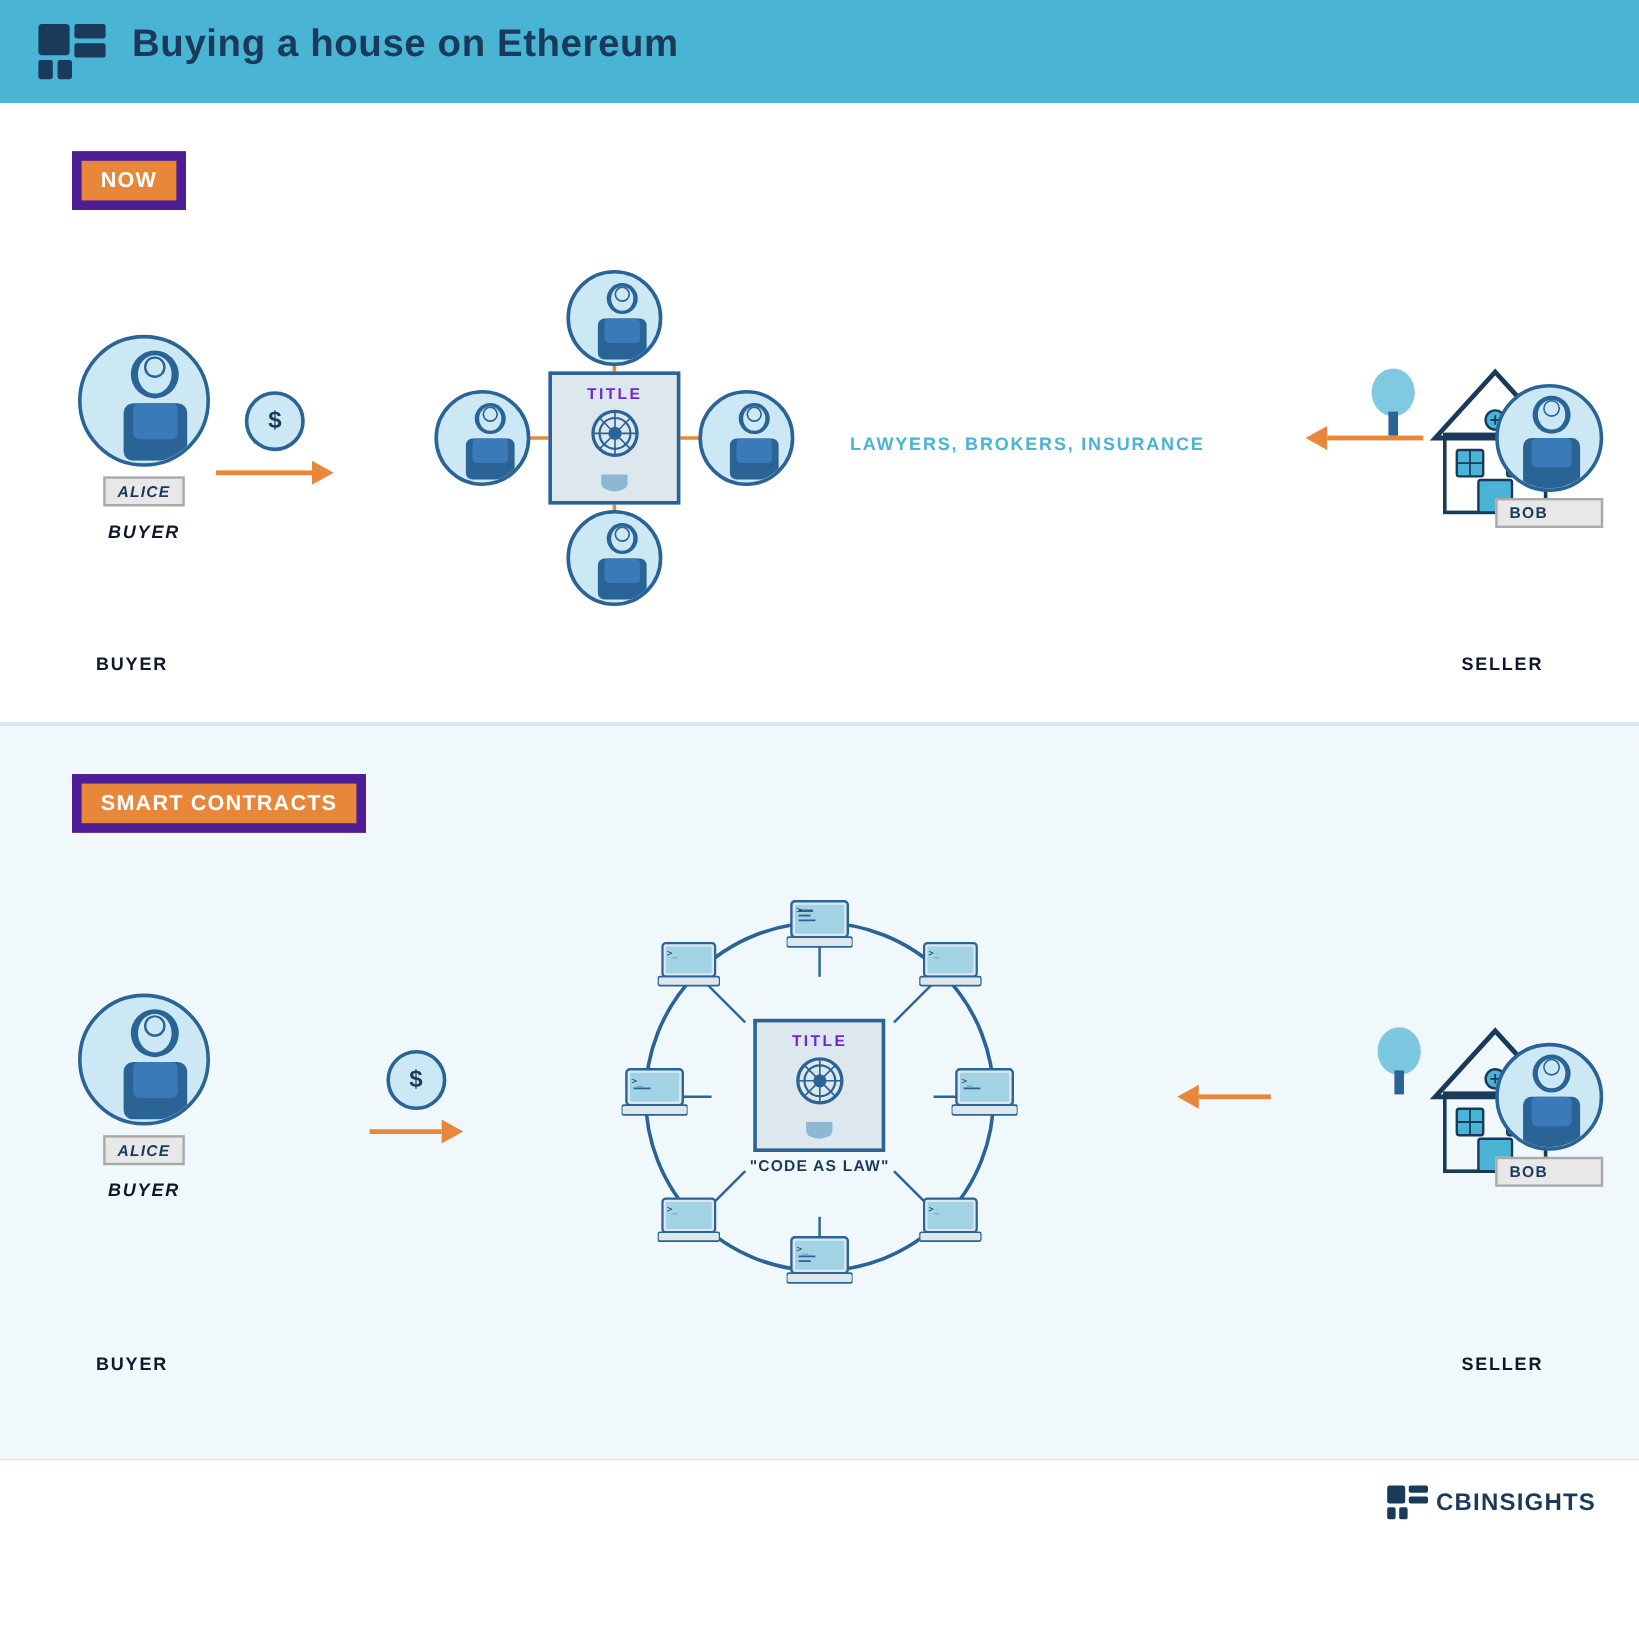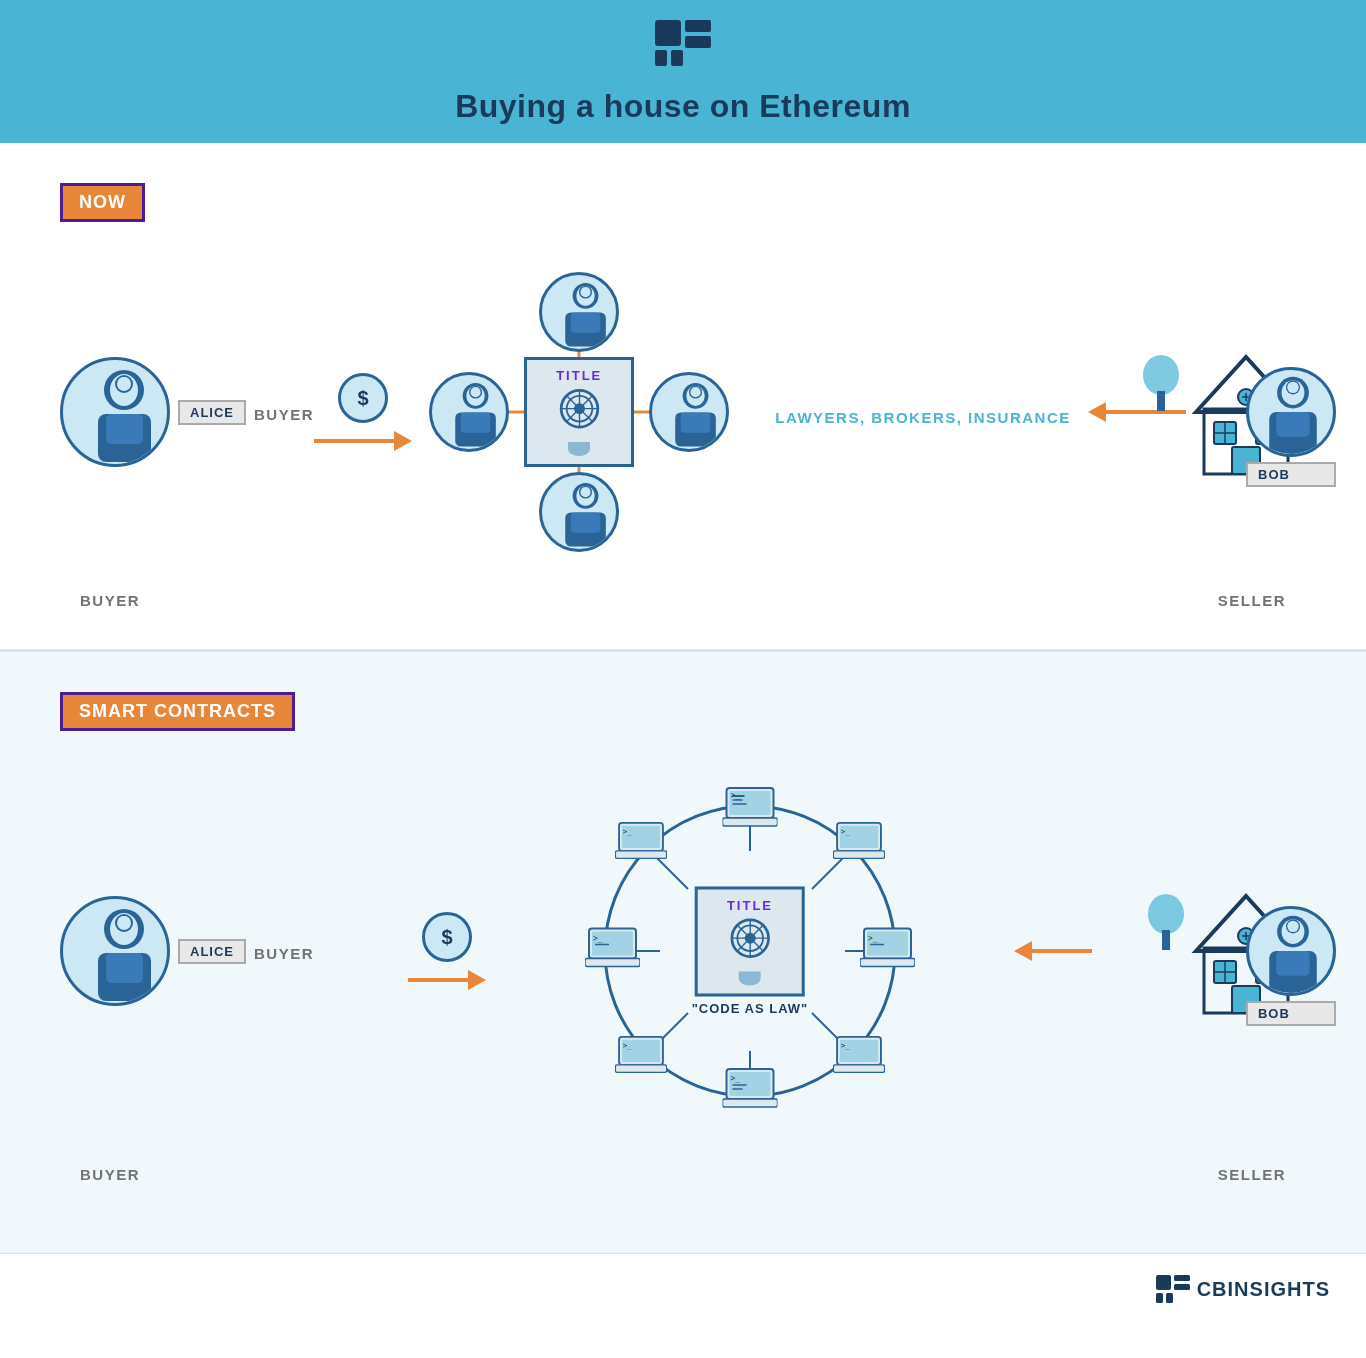--- a/index.html
+++ b/index.html
@@ -9,23 +9,22 @@
       background: #ffffff;
       font-family: 'Arial', sans-serif;
       overflow-x: hidden;
     }
 
     
     .header {
       background: #4ab4d4;
       padding: 18px 30px;
       display: flex;
-      align-items: center;
+      align-items: flex-start;
       gap: 20px;
-      flex-direction: column;
     }
     .logo-icon {
       width: 60px;
       height: 50px;
       flex-shrink: 0;
     }
     .header-title {
       font-size: 32px;
       font-weight: 800;
       color: #1a3a5c;
@@ -43,41 +42,42 @@
     }
 
     
     .badge {
       display: inline-block;
       background: #e8873a;
       color: #fff;
       font-weight: 800;
       font-size: 18px;
       padding: 6px 16px;
-      border: 3px solid #4c1d95;
+      border: 8px solid #4c1d95;
       letter-spacing: 1px;
       margin-bottom: 30px;
     }
 
     
     .diagram-row {
       display: flex;
       align-items: center;
       justify-content: space-between;
       position: relative;
       min-height: 320px;
     }
 
     
     .actor {
       display: flex;
-      flex-direction: row;
+      flex-direction: column;
       align-items: center;
       gap: 8px;
       min-width: 120px;
+      font-style: italic;
     }
     .actor-circle {
       width: 110px;
       height: 110px;
       border-radius: 50%;
       background: #cce8f4;
       border: 3px solid #2a6496;
       display: flex;
       align-items: center;
       justify-content: flex-end;
@@ -89,21 +89,21 @@
       border: 2px solid #aaa;
       padding: 3px 10px;
       font-size: 13px;
       font-weight: 700;
       color: #1a3a5c;
       letter-spacing: 1px;
     }
     .actor-role {
       font-size: 15px;
       font-weight: 700;
-      color: #737373;
+      color: #0f172a;
       letter-spacing: 1.5px;
       text-align: center;
       margin-top: 5px;
     }
 
     
     .person-svg {
       width: 85px;
       height: 100px;
     }

